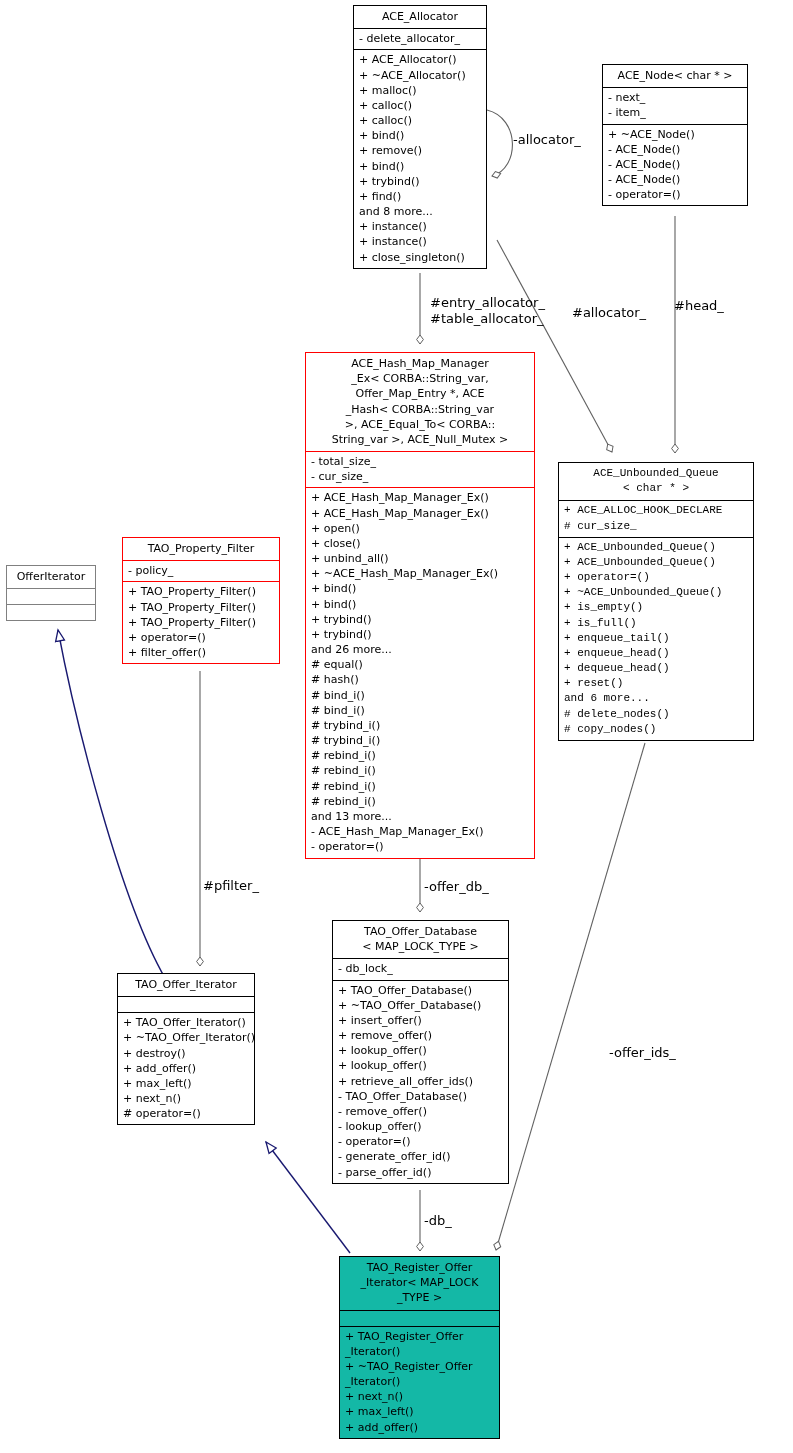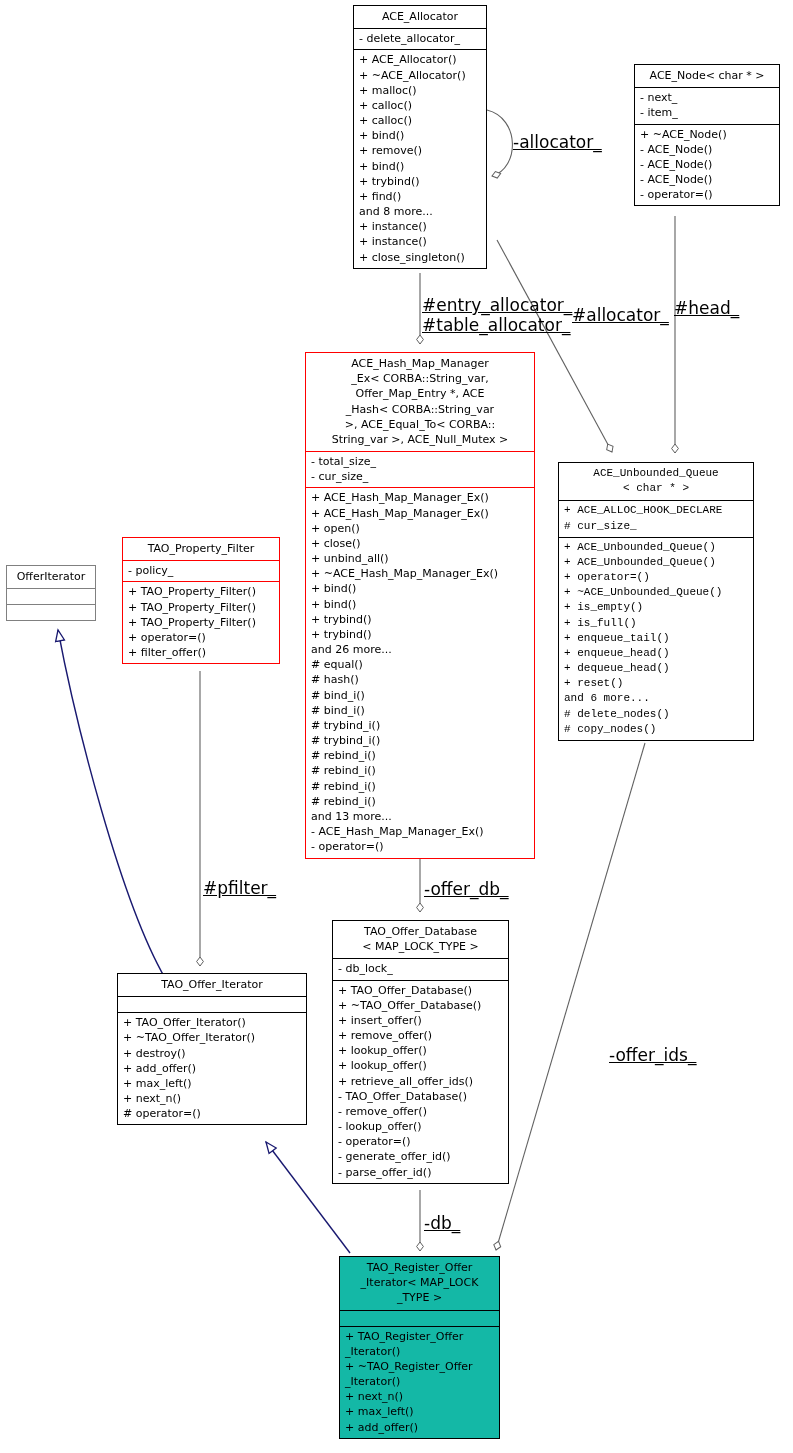--- a/index.html
+++ b/index.html
@@ -72,25 +72,24 @@
     border-color: #000000;
   }
   .uml-box.filled .sect + .sect {
     border-top-color: #000000;
   }
   .sect.empty {
     height: 16px;
   }
   .edge-label {
     position: absolute;
-    font-size: 17px;
+    font-size: 13px;
     color: #000000;
     white-space: pre-line;
     line-height: 1.2;
-    text-decoration: underline;
   }
 </style>
 </head>
 <body>
 
 <div id="canvas">
 
   <svg class="edges" viewBox="0 0 793 1453" xmlns="http://www.w3.org/2000/svg">
     <defs>
       <marker id="hollow-diamond" markerWidth="12" markerHeight="12" refX="10" refY="5" orient="auto" markerUnits="userSpaceOnUse">
@@ -120,21 +119,21 @@
 
     <line x1="420" y1="1190" x2="420" y2="1251" stroke="#606060" stroke-width="1.1" marker-end="url(#hollow-diamond)"></line>
 
     <path d="M165,978 C 120,900 75,720 58,630" fill="none" stroke="#191970" stroke-width="1.4" marker-end="url(#hollow-triangle)"></path>
 
     <line x1="350" y1="1253" x2="266" y2="1142" stroke="#191970" stroke-width="1.4" marker-end="url(#hollow-triangle)"></line>
   </svg>
 
   <div class="edge-label" style="left:513px; top:132px;">-allocator_</div>
 
-  <div class="edge-label" style="left:422px; top:295px;">#entry_allocator_
+  <div class="edge-label" style="left:422px; top:295px;padding-left:8px;">#entry_allocator_
 #table_allocator_</div>
 
   <div class="edge-label" style="left:572px; top:305px;">#allocator_</div>
 
   <div class="edge-label" style="left:674px; top:298px;">#head_</div>
 
   <div class="edge-label" style="left:203px; top:878px;">#pfilter_</div>
 
   <div class="edge-label" style="left:424px; top:879px;">-offer_db_</div>
 
@@ -158,21 +157,21 @@
         <div class="row">+ bind()</div>
         <div class="row">+ trybind()</div>
         <div class="row">+ find()</div>
         <div class="row">and 8 more...</div>
         <div class="row">+ instance()</div>
         <div class="row">+ instance()</div>
         <div class="row">+ close_singleton()</div>
       </div>
   </div>
 
-  <div class="uml-box" style="left:602px; top:64px; width:146px;margin-left:32px;">
+  <div class="uml-box" style="left:602px; top:64px; width:146px;">
     <div class="sect title">ACE_Node&lt; char * &gt;</div>
     <div class="sect">
         <div class="row">- next_</div>
         <div class="row">- item_</div>
       </div>
     <div class="sect">
         <div class="row">+ ~ACE_Node()</div>
         <div class="row">- ACE_Node()</div>
         <div class="row">- ACE_Node()</div>
         <div class="row">- ACE_Node()</div>
@@ -256,21 +255,21 @@
       </div>
     <div class="sect">
         <div class="row">+ TAO_Property_Filter()</div>
         <div class="row">+ TAO_Property_Filter()</div>
         <div class="row">+ TAO_Property_Filter()</div>
         <div class="row">+ operator=()</div>
         <div class="row">+ filter_offer()</div>
       </div>
   </div>
 
-  <div class="uml-box" style="left:117px; top:973px; width:190px;">
+  <div class="uml-box" style="left:117px; top:973px; width:138px;">
     <div class="sect title">TAO_Offer_Iterator</div>
     <div class="sect empty"></div>
     <div class="sect">
         <div class="row">+ TAO_Offer_Iterator()</div>
         <div class="row">+ ~TAO_Offer_Iterator()</div>
         <div class="row">+ destroy()</div>
         <div class="row">+ add_offer()</div>
         <div class="row">+ max_left()</div>
         <div class="row">+ next_n()</div>
         <div class="row"># operator=()</div>

